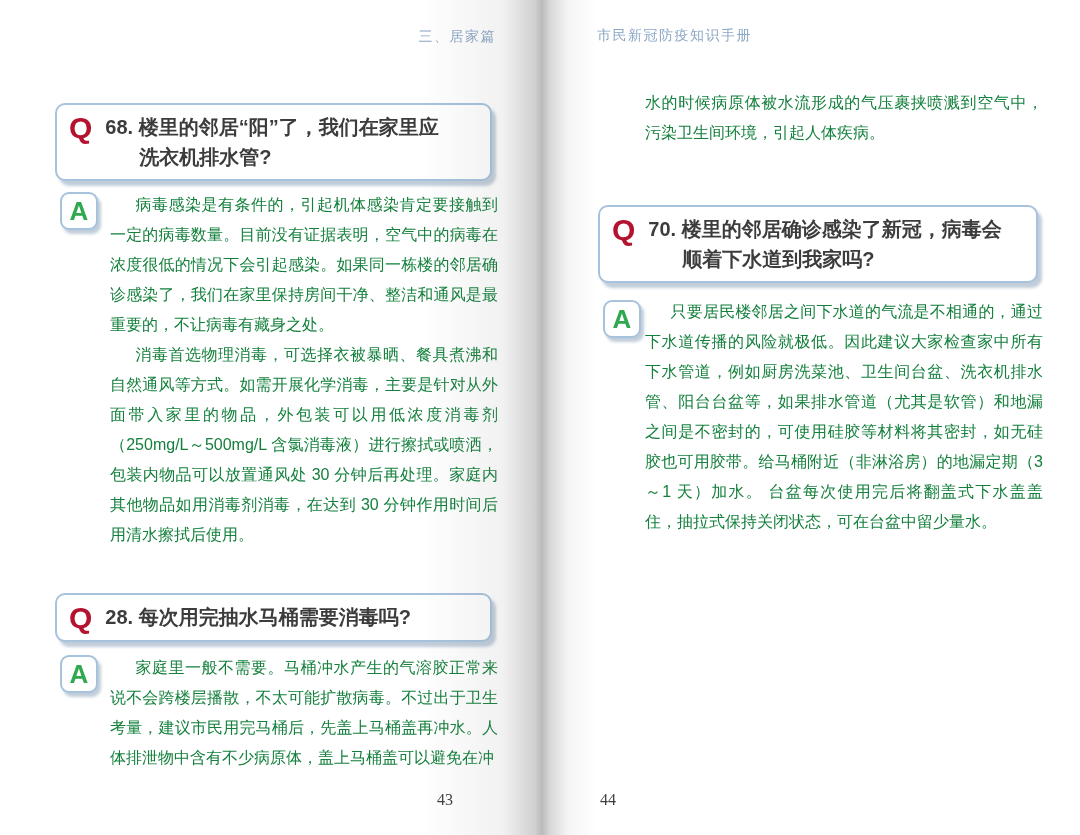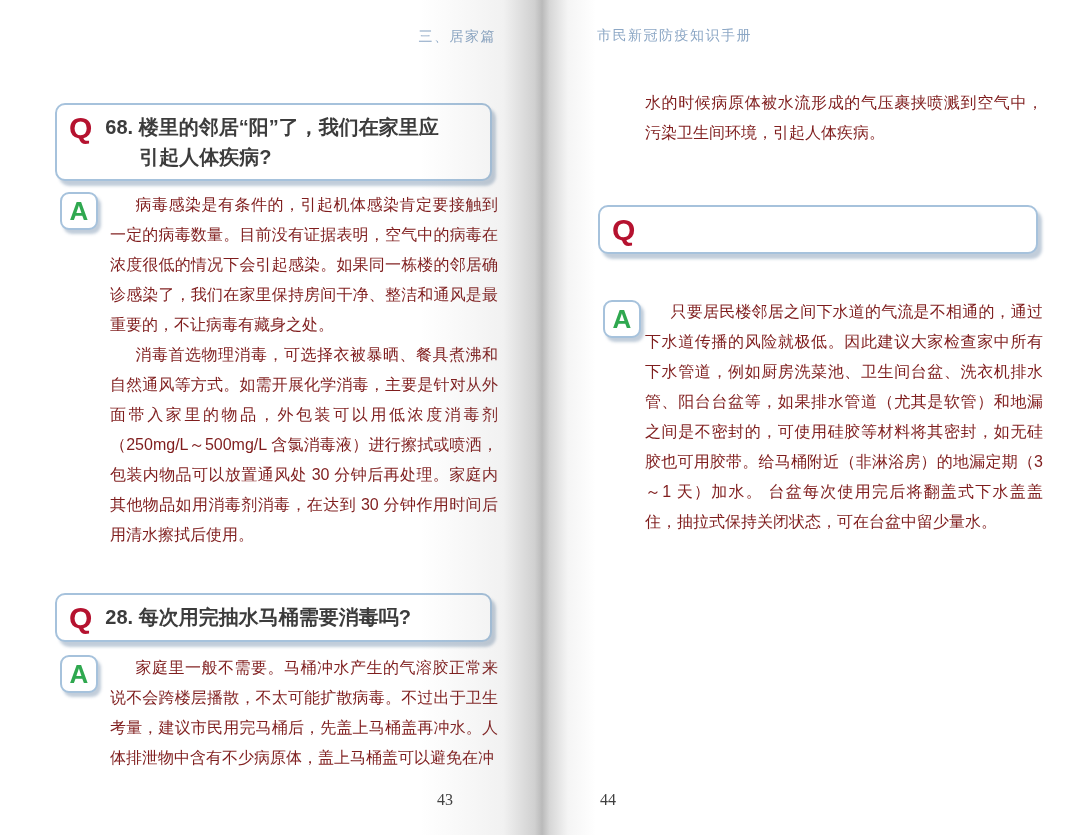--- a/index.html
+++ b/index.html
@@ -49,21 +49,21 @@
 
   .a-icon {
     position:absolute; width:38px; height:38px; background:#ffffff;
     border:2px solid #a6c2dc; border-radius:9px;
     box-shadow:3px 4px 3px rgba(118,145,172,0.45);
     color:#2fa84f; font-weight:bold; font-size:26px;
     display:grid; place-items:center; line-height:1;
   }
 
   .answer {
-    position:absolute; font-size:16px; color:#7f1d1d;
+    position:absolute; font-size:16px; color:#15803d;
     line-height:30px; text-align:justify;
   }
   .answer p { text-indent:1.6em; }
   .answer p.no-indent { text-indent:0; }
 
   .page-num {
     position:absolute; font-family:"Liberation Serif","DejaVu Serif",serif;
     font-size:16px; color:#3f3f3f;
   }
 </style>
@@ -73,21 +73,21 @@
 <div class="spread">
 
   <div class="page page-left">
 
     <div class="running-header left">三、居家篇</div>
 
     <div class="qbox" style="left:55px; top:103px; width:437px;">
       <span class="q-letter">Q</span>
       <div class="q-title">
         <div>68. 楼里的邻居“阳”了，我们在家里应</div>
-        <div class="line2">引起人体疾病?</div>
+        <div class="line2">洗衣机排水管?</div>
       </div>
     </div>
 
     <span class="a-icon" style="left:60px; top:192px;">A</span>
     <div class="answer" style="left:110px; top:190px; width:388px;">
       <p>病毒感染是有条件的，引起机体感染肯定要接触到一定的病毒数量。目前没有证据表明，空气中的病毒在浓度很低的情况下会引起感染。如果同一栋楼的邻居确诊感染了，我们在家里保持房间干净、整洁和通风是最重要的，不让病毒有藏身之处。</p>
       <p>消毒首选物理消毒，可选择衣被暴晒、餐具煮沸和自然通风等方式。如需开展化学消毒，主要是针对从外面带入家里的物品，外包装可以用低浓度消毒剂（250mg/L～500mg/L 含氯消毒液）进行擦拭或喷洒，包装内物品可以放置通风处 30 分钟后再处理。家庭内其他物品如用消毒剂消毒，在达到 30 分钟作用时间后用清水擦拭后使用。</p>
     </div>
 
     <div class="qbox" style="left:55px; top:593px; width:437px;">
@@ -108,20 +108,24 @@
   <div class="page page-right">
 
     <div class="running-header right">市民新冠防疫知识手册</div>
 
     <div class="answer" style="left:105px; top:88px; width:398px;">
       <p class="no-indent">水的时候病原体被水流形成的气压裹挟喷溅到空气中，污染卫生间环境，引起人体疾病。</p>
     </div>
 
     <div class="qbox" style="left:58px; top:205px; width:440px;">
       <span class="q-letter">Q</span>
+      <div class="q-title">
+        <div>70. 楼里的邻居确诊感染了新冠，病毒会</div>
+        <div class="line2">顺着下水道到我家吗?</div>
+      </div>
     </div>
 
     <span class="a-icon" style="left:63px; top:300px;">A</span>
     <div class="answer" style="left:105px; top:297px; width:398px;">
       <p>只要居民楼邻居之间下水道的气流是不相通的，通过下水道传播的风险就极低。因此建议大家检查家中所有下水管道，例如厨房洗菜池、卫生间台盆、洗衣机排水管、阳台台盆等，如果排水管道（尤其是软管）和地漏之间是不密封的，可使用硅胶等材料将其密封，如无硅胶也可用胶带。给马桶附近（非淋浴房）的地漏定期（3～1 天）加水。 台盆每次使用完后将翻盖式下水盖盖住，抽拉式保持关闭状态，可在台盆中留少量水。</p>
     </div>
 
     <div class="page-num" style="left:60px; top:791px;">44</div>
   </div>
 

